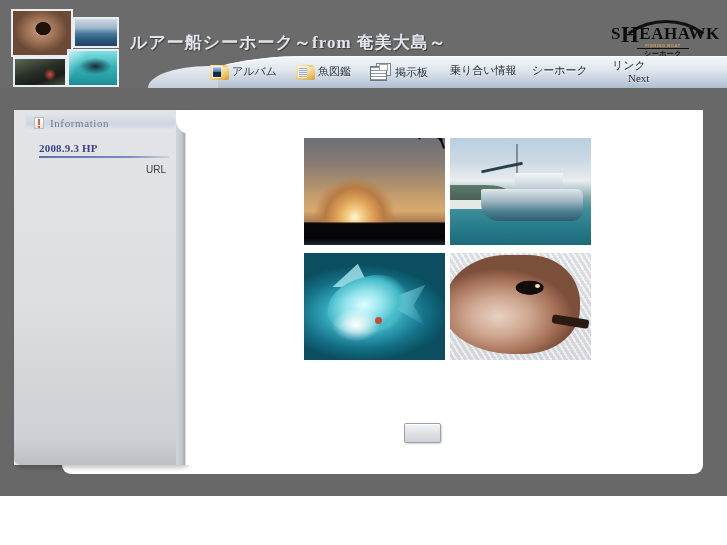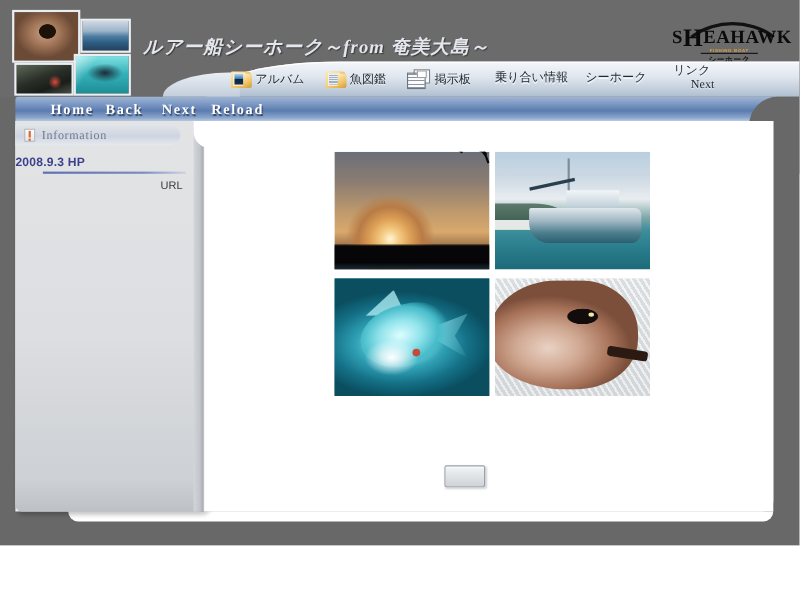--- a/index.html
+++ b/index.html
@@ -70,21 +70,20 @@
       linear-gradient(125deg, rgba(255,255,255,.55) 0%, rgba(255,255,255,0) 30%),
       radial-gradient(ellipse 55% 40% at 55% 45%, #1b2b38 0%, rgba(27,43,56,0) 62%),
       linear-gradient(180deg, #7fe0e2 0%, #35b3ba 46%, #1d8d95 100%);
   }
 
   
   #site-title {
     position: absolute;
     left: 130px; top: 31px;
     font-family: "Liberation Serif", serif;
-    font-style: italic;
     font-size: 17px;
     font-weight: bold;
     color: #e3e6ec;
     letter-spacing: 1px;
     text-shadow: 1px 1px 1px rgba(0,0,0,.45);
     white-space: nowrap;
   }
 
   
   #logo {
@@ -298,21 +297,21 @@
   }
   #sidebar-curve::after {
     content:"";
     position:absolute; left:0; top:0; width:14px; height:24px;
     background:#ffffff;
     border-bottom-left-radius: 14px;
   }
 
   #info-header {
     position: absolute;
-    left: 0px; top: 4px;
+    left: 12px; top: 4px;
     width: 150px; height: 18px;
     background: linear-gradient(180deg, #dfe3ea 0%, #cfd5e0 55%, #e6e9ee 100%);
     border-top-right-radius: 9px;
     border-bottom-right-radius: 9px;
   }
   #info-bang {
     position: absolute;
     left: 8px; top: 3px;
     width: 10px; height: 12px;
     background: linear-gradient(180deg, #fdfdfd 0%, #e4e7ea 100%);
@@ -333,25 +332,26 @@
     position: absolute;
     left: 24px; top: 3px;
     font-family: "Liberation Serif", serif;
     font-size: 11px;
     color: #6f7b90;
     letter-spacing: .6px;
   }
 
   .info-entry { position: absolute; left: 0; width: 176px; }
   .info-date {
+    margin-left: 25px;
     font-size: 11px;
     font-weight: bold;
     color: #3d3f8c;
     letter-spacing: .2px;
-    font-family: Liberation Sans, sans-serif;
+    font-family: Liberation Serif, serif;
   }
   .info-rule {
     margin: 2px 0 0 25px;
     width: 130px; height: 2px;
     background: linear-gradient(90deg, #5f6fb0 0%, #7d8cc2 70%, #cfd3e2 100%);
   }
   .info-sub {
     margin-top: 6px;
     text-align: right;
     font-size: 10px;
@@ -592,26 +592,20 @@
       </div>
 
       <div class="menu-item two-line" id="mi-5" style="left:424px;">
         <span class="mi-label">リンク</span>
         <span class="l2">Next</span>
       </div>
 
     </div>
   </div>
 
-  <div id="navbar">
-    <div class="nav-btn" id="nav-home">Home</div>
-    <div class="nav-btn" id="nav-back">Back</div>
-    <div class="nav-btn" id="nav-next">Next</div>
-    <div class="nav-btn" id="nav-reload">Reload</div>
-  </div>
   <div id="nav-corner"></div>
 
   <div id="content"></div>
   <div id="content-shadow"></div>
 
   <div id="sidebar">
 
     <div id="info-header">
       <div id="info-bang"></div>
       <div id="info-title">Information</div>

